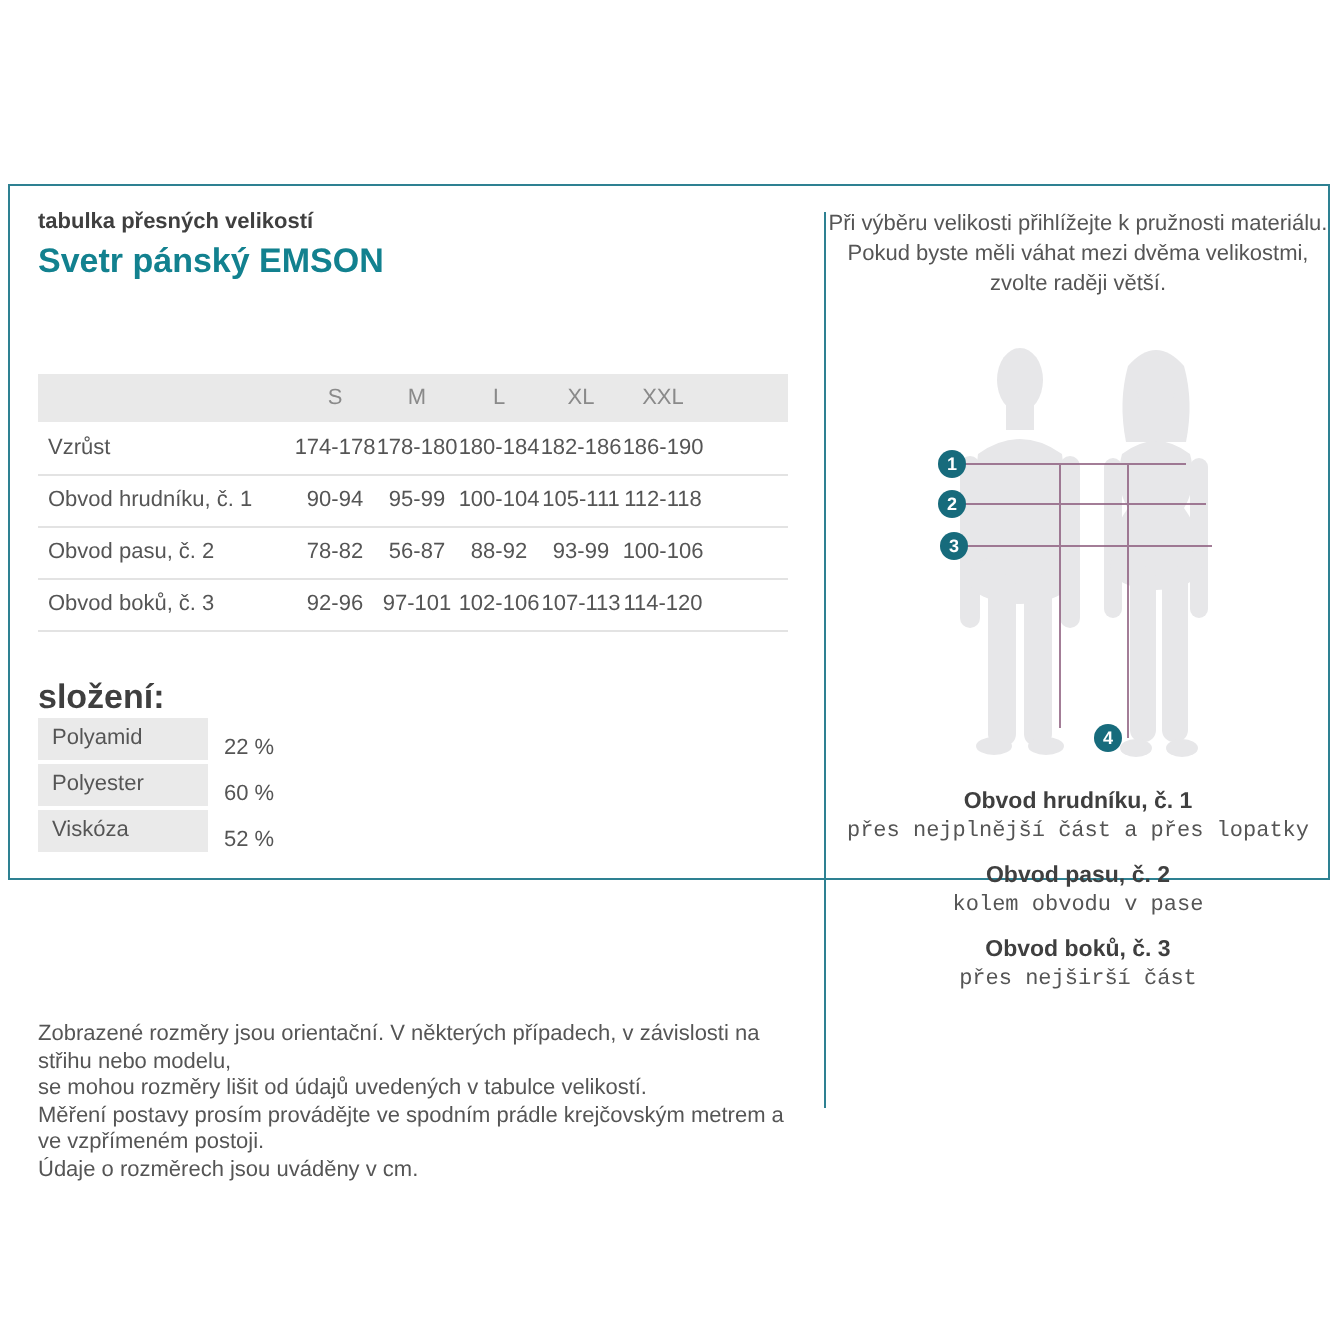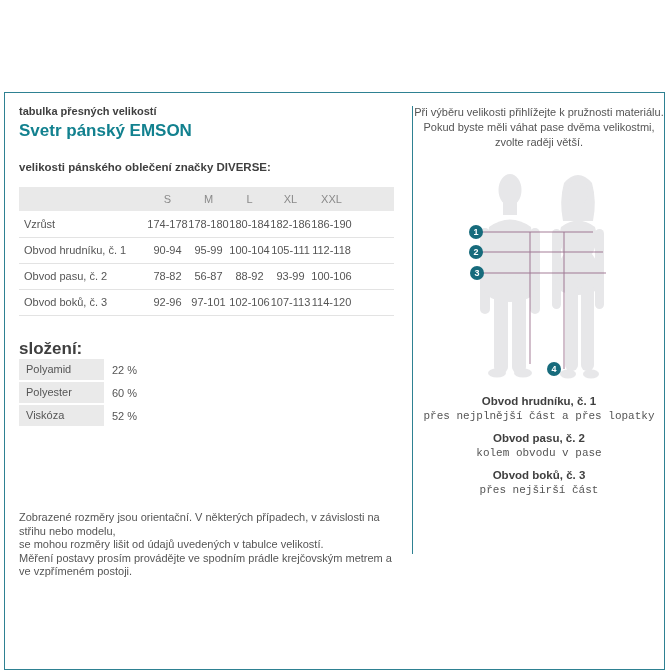--- a/index.html
+++ b/index.html
@@ -1,21 +1,21 @@
 <!DOCTYPE html>
 <html><head>
 <meta charset="utf-8">
 <style>
   * { margin:0; padding:0; box-sizing:border-box; }
   html,body { background:#ffffff; }
   body { font-family:"Liberation Sans", sans-serif; color:#555; }
   .page { position:relative; width:670px; height:670px; background:#fff; overflow:hidden; }
 
   .panel {
-    position:absolute; left:4px; top:92px; width:661px; height:578px;
+    position:absolute; left:4px; top:92px; width:661px; height:348px;
     background:#fff; border:1px solid #2e8192;
   }
   .divider {
     position:absolute; left:407px; top:13px; width:1px; height:448px;
     background:#2e8192;
   }
 
   
   .eyebrow   { position:absolute; left:14px; top:12px; font-size:11px; font-weight:bold; color:#3f3f3f; }
   .title     { position:absolute; left:14px; top:28px; font-size:17px; font-weight:bold; color:#12818f; }
@@ -29,21 +29,21 @@
   table.sizes th.lbl, table.sizes th.sp { background:#e9e9e9; }
   table.sizes td {
     height:26px; border-bottom:1px solid #e3e3e3; color:#555;
     text-align:center; padding:0; white-space:nowrap;
   }
   table.sizes td.lbl { text-align:left; padding-left:5px;margin-top:12px; }
   table.sizes td.sp  { border-bottom:1px solid #e3e3e3; }
 
   .comp-head { position:absolute; left:14px; top:246px; font-size:17px; font-weight:bold; color:#3f3f3f; }
   .comp-list { position:absolute; left:14px; top:266px; width:200px; font-size:11px; }
-  .comp-row  { display:flex; align-items:center; margin-bottom:2px; }
+  .comp-row  { display:flex; align-items:flex-end; margin-bottom:2px; }
   .comp-mat  { width:85px; background:#eaeaea; line-height:21px; padding-left:7px; color:#555; }
   .comp-pct  { margin-left:8px; color:#555; }
 
   .notes { position:absolute; left:14px; top:418px; width:385px; font-size:11px; line-height:13.5px; color:#555; }
 
   
   .intro { position:absolute; left:408px; top:12px; width:252px; text-align:center;
            font-size:11px; line-height:15px; color:#555; }
 
   .figure-svg { position:absolute; left:447px; top:74px; }
@@ -64,21 +64,20 @@
   .measure .m-desc  { font-size:11px; color:#555; line-height:15px;font-family:Liberation Mono, monospace; }
 </style>
 </head>
 <body>
 
 <div class="page">
   <div class="panel">
 
     <div class="eyebrow">tabulka přesných velikostí</div>
     <div class="title">Svetr pánský EMSON</div>
-    <div class="subtitle">velikosti pánského oblečení značky DIVERSE:</div>
 
     <table class="sizes">
       <colgroup>
         <col style="width:128px">
           <col style="width:41px">
           <col style="width:41px">
         <col style="width:41px">
           <col style="width:41px">
           <col style="width:41px">
           <col style="width:42px">
@@ -147,27 +146,28 @@
       <div class="comp-row">
         <span class="comp-mat">Viskóza</span>
         <span class="comp-pct">52 %</span>
       </div>
     </div>
 
     <div class="notes">
       <div>Zobrazené rozměry jsou orientační. V některých případech, v závislosti na střihu nebo modelu,</div>
       <div>se mohou rozměry lišit od údajů uvedených v tabulce velikostí.</div>
       <div>Měření postavy prosím provádějte ve spodním prádle krejčovským metrem a ve vzpřímeném postoji.</div>
+      <div>Údaje o rozměrech jsou uváděny v cm.</div>
     </div>
 
     <div class="divider"></div>
 
     <div class="intro">
       <div>Při výběru velikosti přihlížejte k pružnosti materiálu.</div>
-      <div>Pokud byste měli váhat pase dvěma velikostmi,</div>
+      <div>Pokud byste měli váhat mezi dvěma velikostmi,</div>
       <div>zvolte raději větší.</div>
     </div>
 
     <svg class="figure-svg" width="205" height="222" viewBox="451 166 205 222" xmlns="http://www.w3.org/2000/svg">
 
       <g fill="#e7e7e9">
         <ellipse cx="509" cy="189" rx="11.5" ry="16"></ellipse>
         <rect x="502" y="198" width="14" height="16"></rect>
         <path d="M488,226 Q509,211 530,226 L534,262 Q534,278 530,292 L488,292 Q484,278 484,262 Z"></path>
         <rect x="479" y="227" width="10" height="86" rx="5"></rect>

